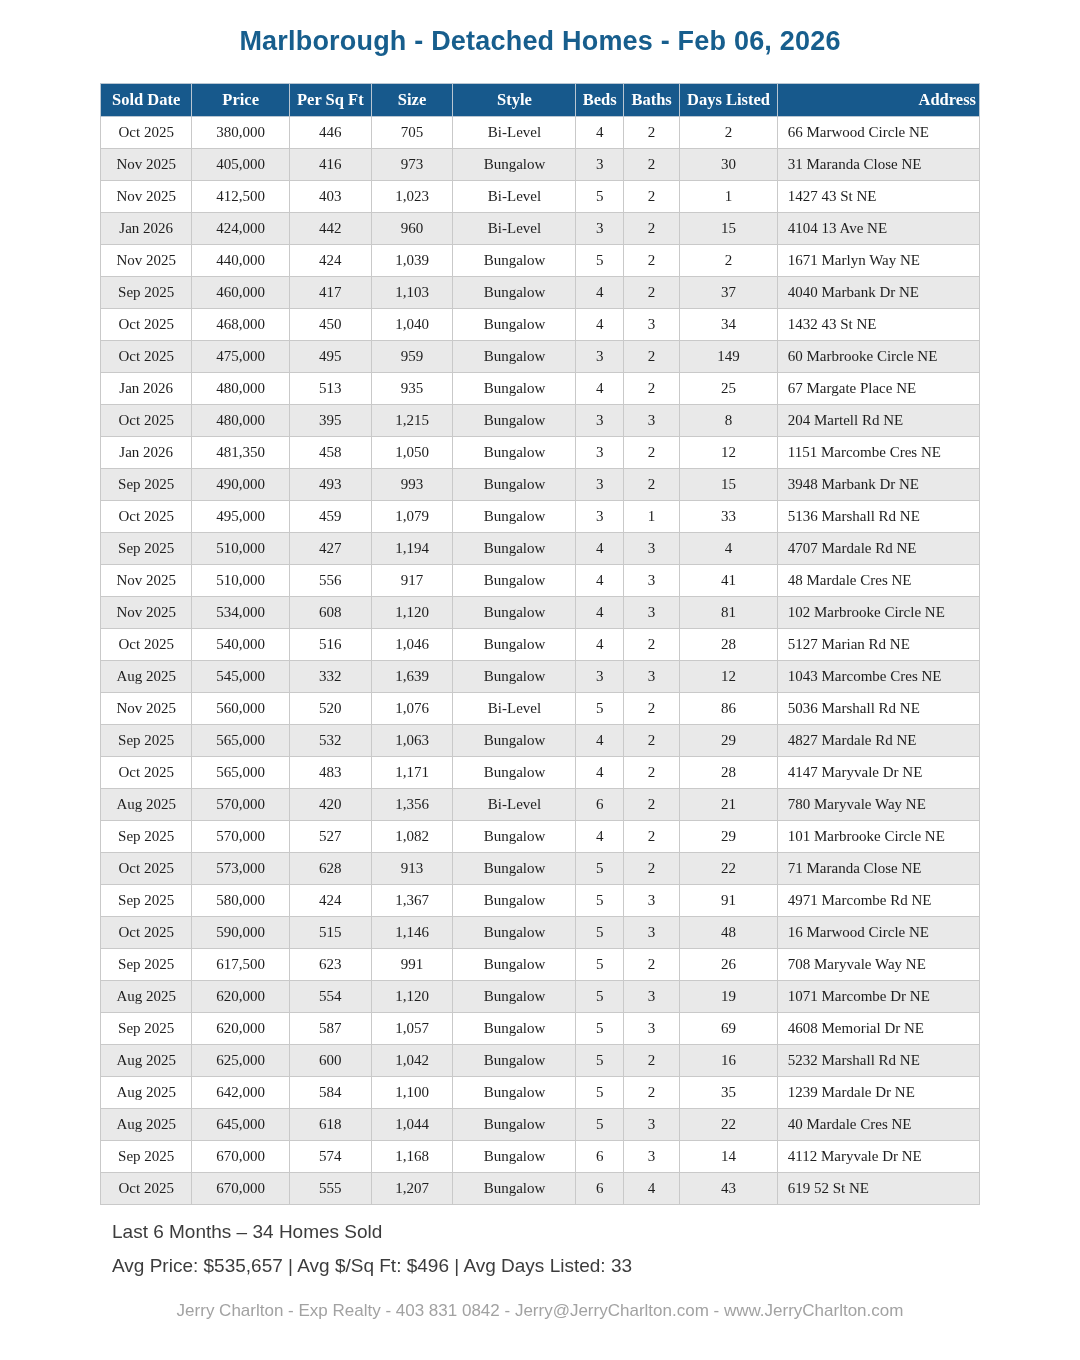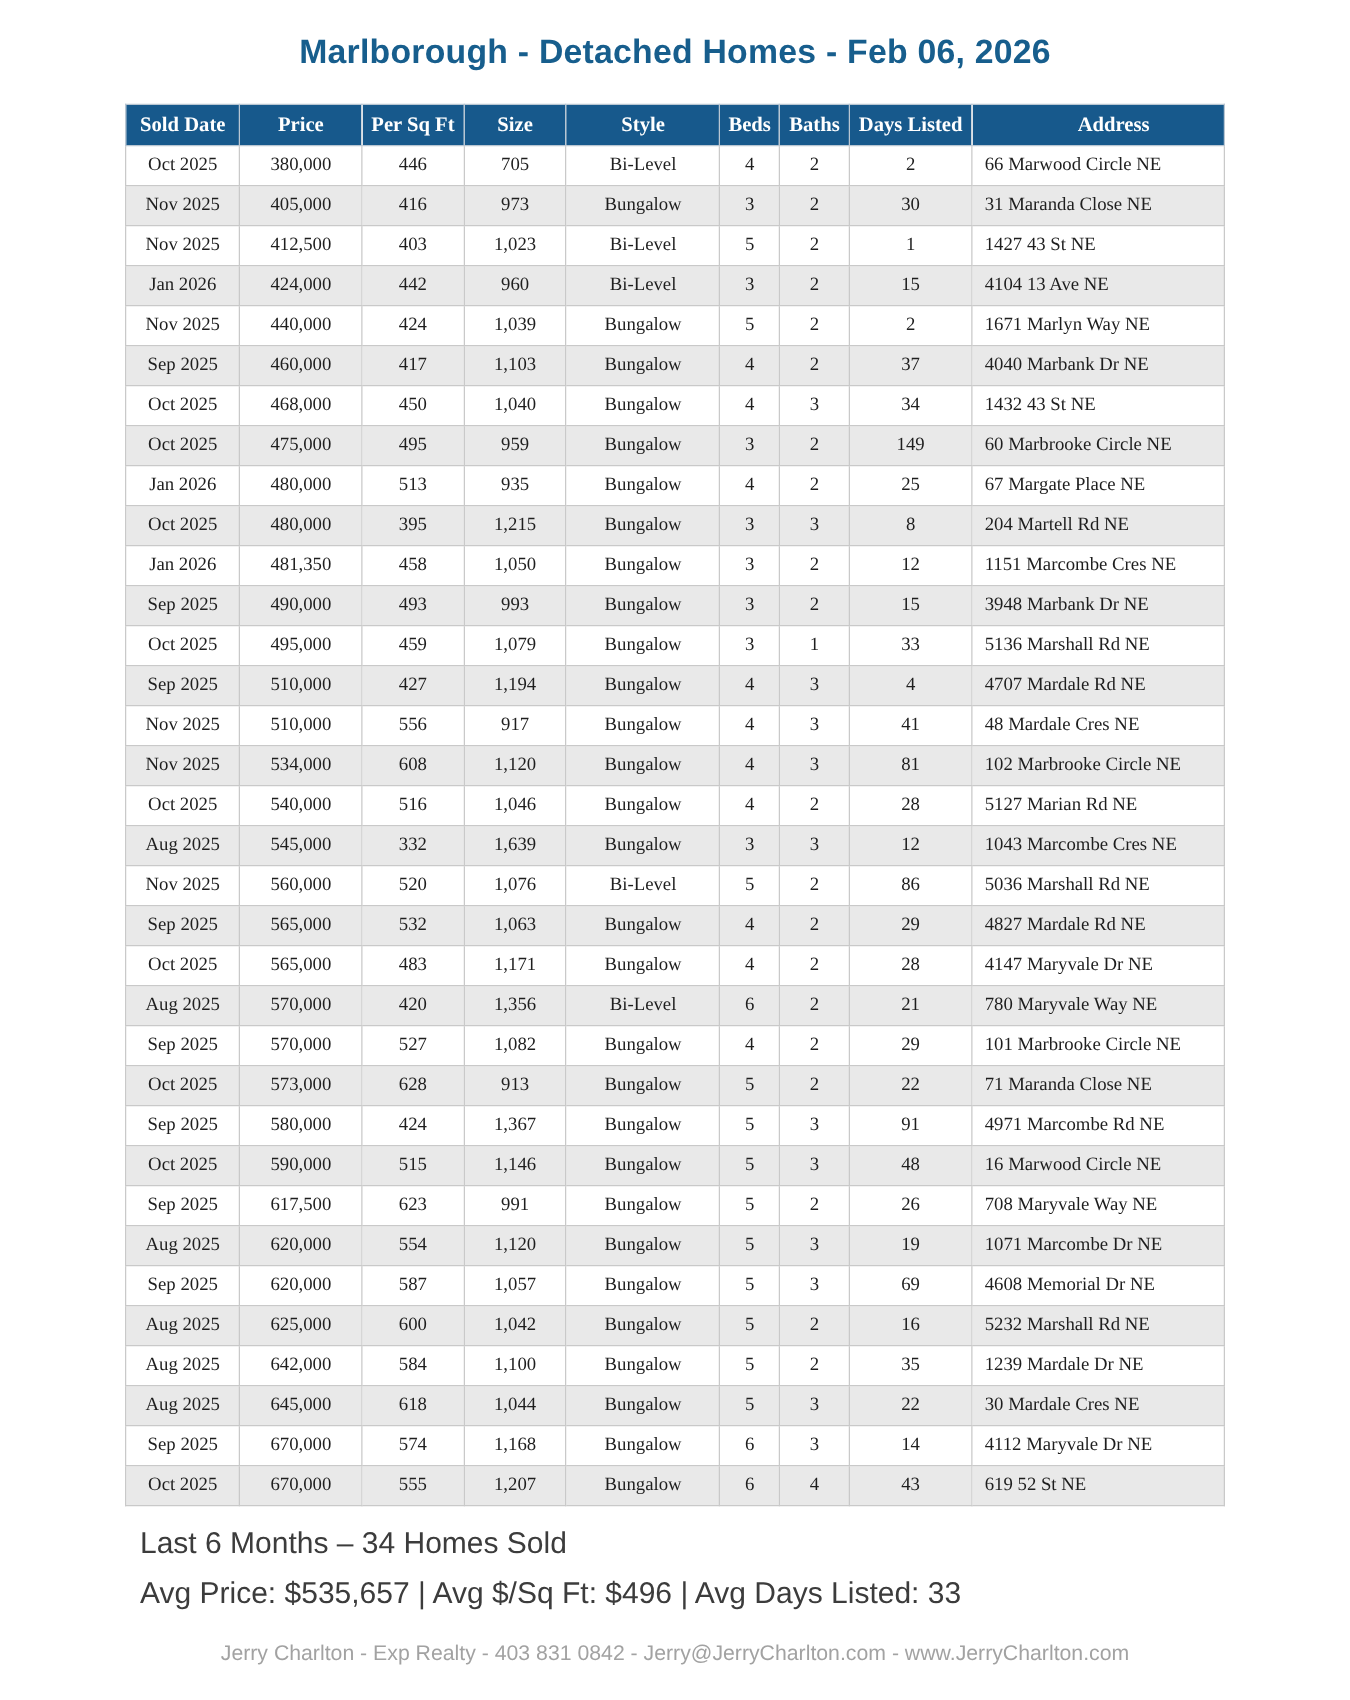--- a/index.html
+++ b/index.html
@@ -32,38 +32,38 @@
     background:var(--header-bg);
     color:#ffffff;
     font-size:16.5px;
     font-weight:bold;
     padding:6px 3px;
     border:1px solid #b9c6d2;
     text-align:center;
     white-space:nowrap;
     overflow:hidden;
   }
-  table.sales thead th:last-child{text-align:center;padding-left:28px;}
+  table.sales thead th:last-child{text-align:right;padding-left:28px;}
   table.sales tbody td{
     font-size:15px;
     color:var(--cell-text);
     text-align:center;
     padding:7px 3px;
     border:1px solid var(--cell-border);
     white-space:nowrap;
     overflow:hidden;
   }
   table.sales tbody td:last-child{text-align:left;padding-left:10px;}
   table.sales tbody tr{background:#ffffff;}
   table.sales tbody tr:nth-child(even){background:var(--row-alt);}
   .summary{
     margin-top:16px;
     padding-left:12px;
     color:var(--summary-text);
-    font-size:24px;
+    font-size:19px;
   }
   .summary .line{margin:0 0 12px;}
   .credit{
     text-align:center;
     color:var(--credit-text);
     font-size:17px;
     margin-top:24px;
   }
 </style>
 </head>
@@ -442,21 +442,21 @@
         </tr>
         <tr>
           <td>Aug 2025</td>
           <td>645,000</td>
           <td>618</td>
           <td>1,044</td>
           <td>Bungalow</td>
           <td>5</td>
           <td>3</td>
           <td>22</td>
-          <td>30 Mardale Cres NE</td>
+          <td>40 Mardale Cres NE</td>
         </tr>
         <tr>
           <td>Sep 2025</td>
           <td>670,000</td>
           <td>574</td>
           <td>1,168</td>
           <td>Bungalow</td>
           <td>6</td>
           <td>3</td>
           <td>14</td>

